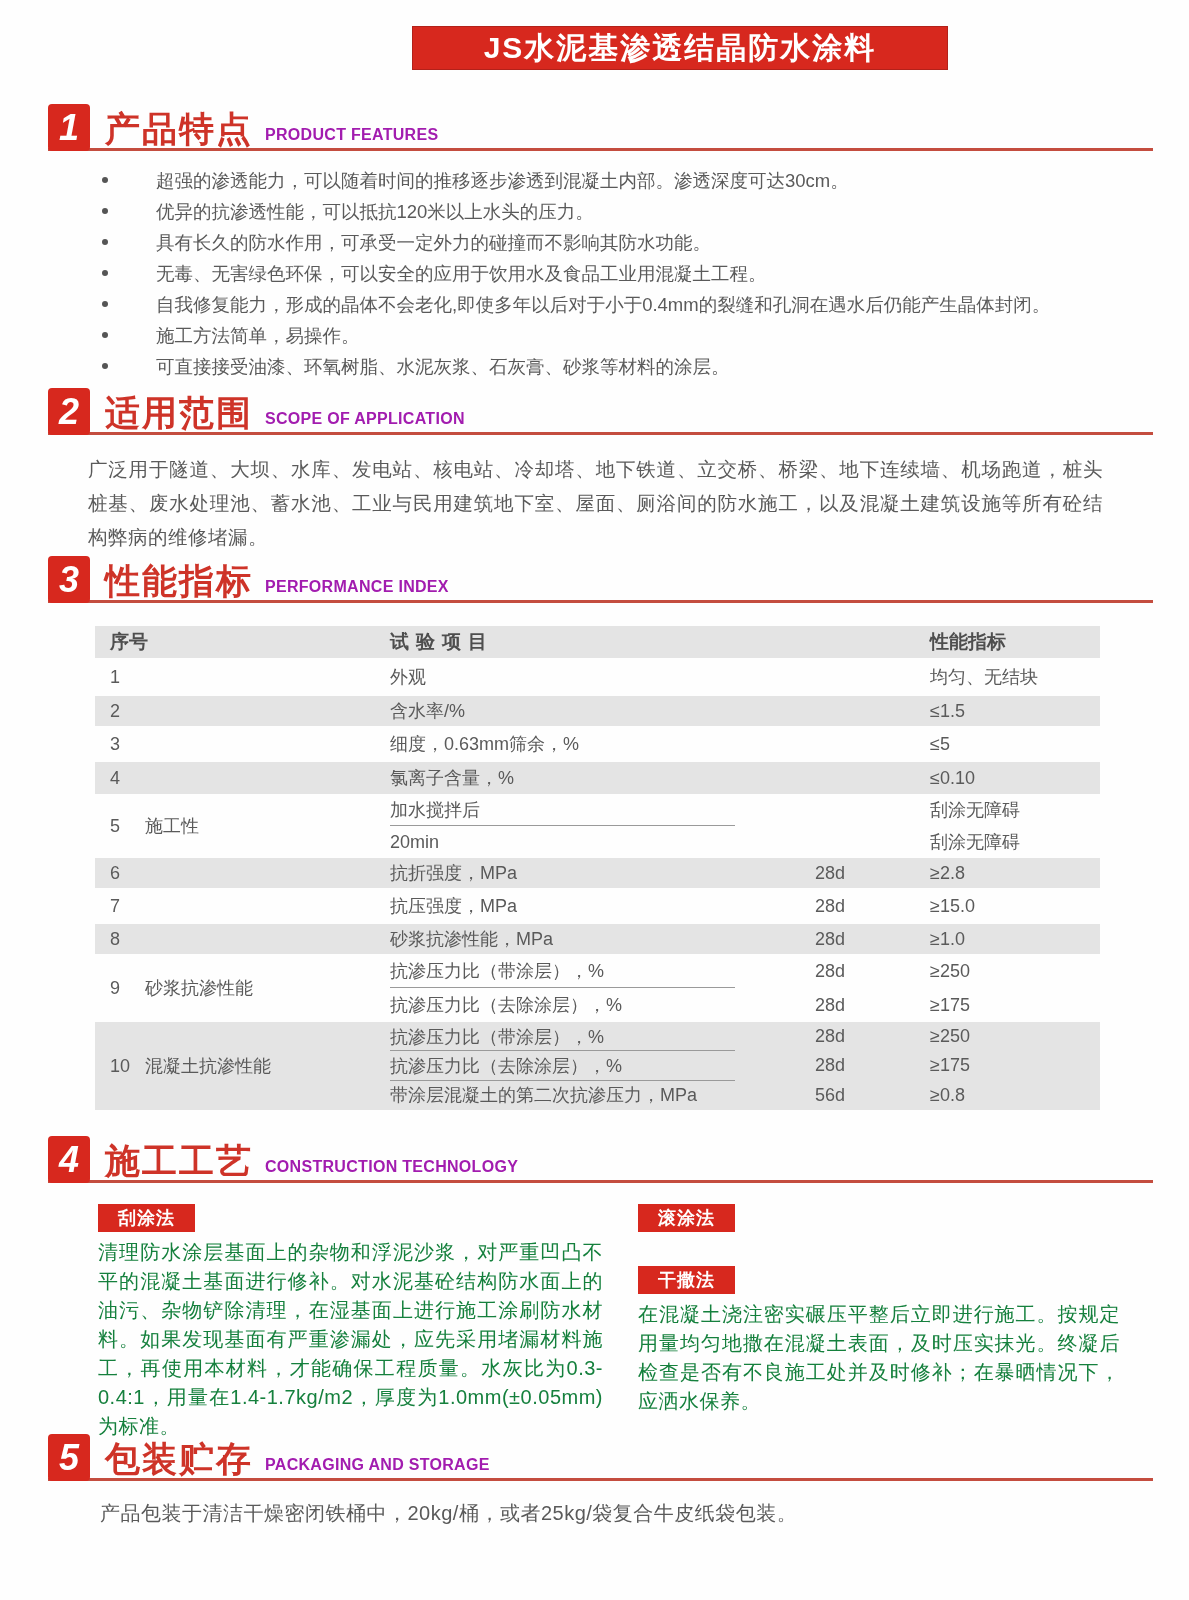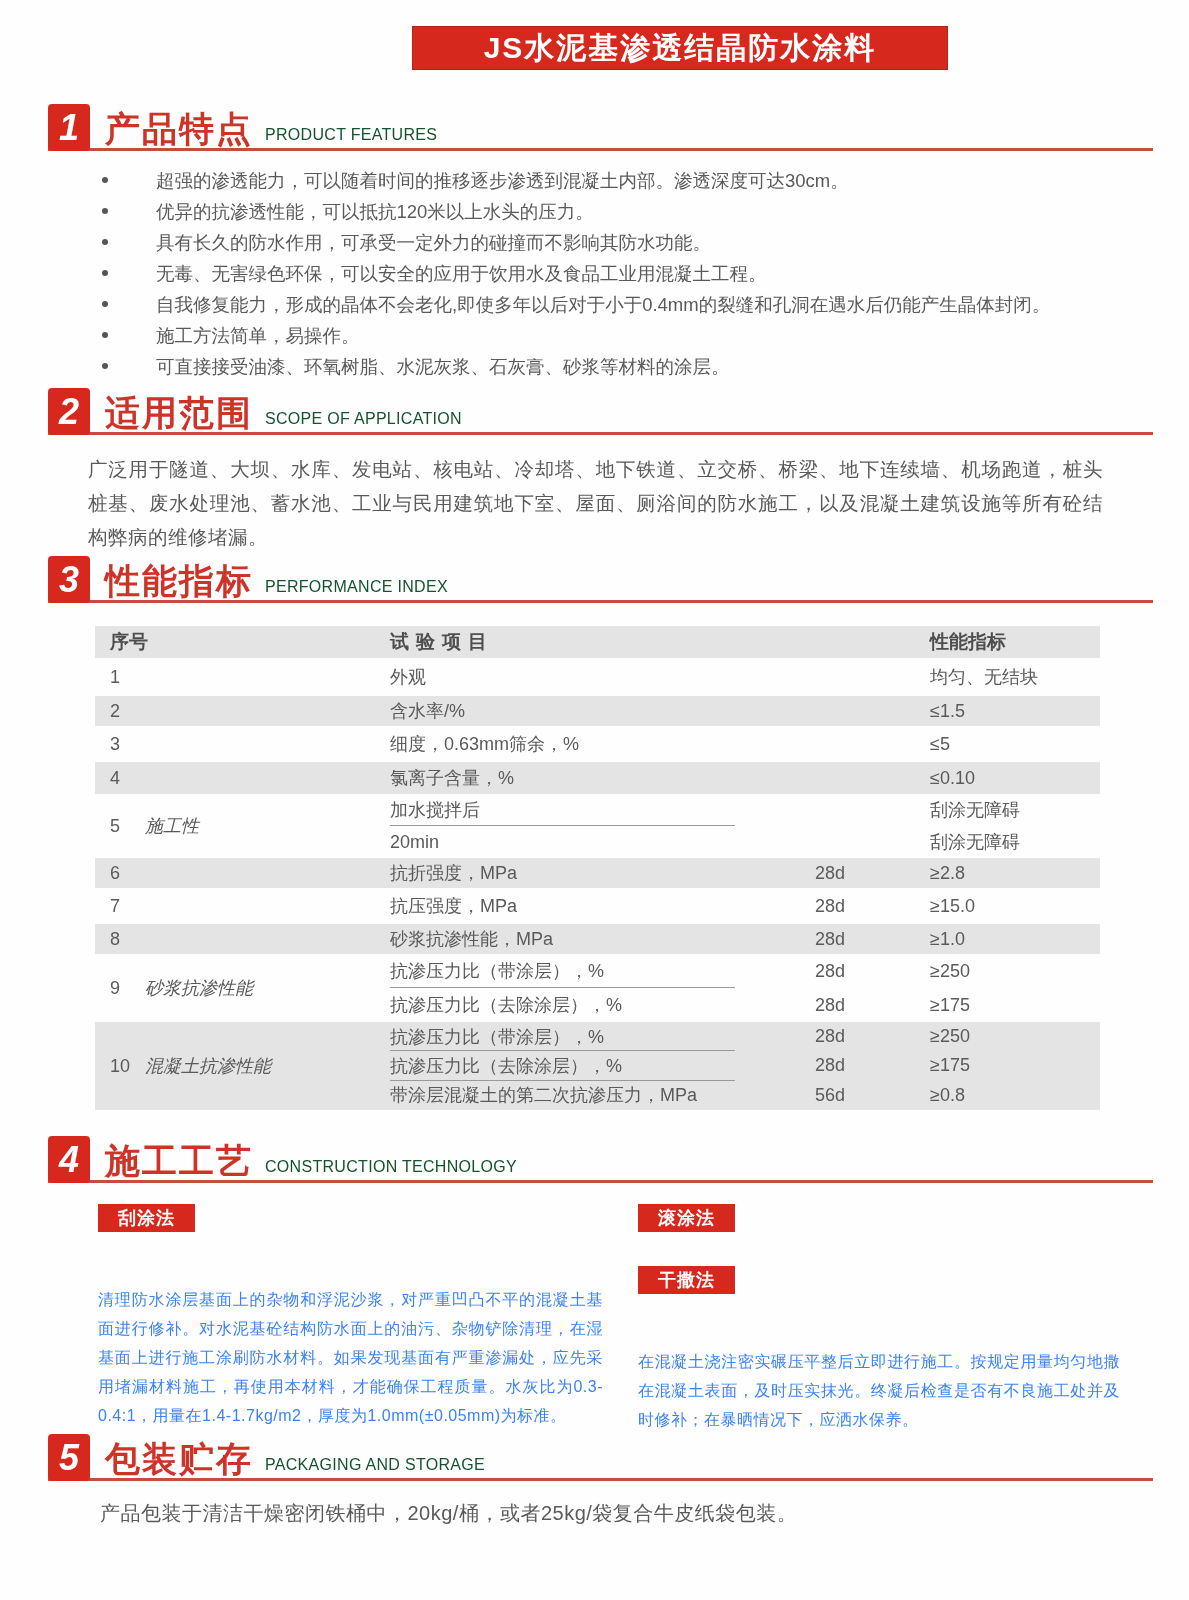--- a/index.html
+++ b/index.html
@@ -18,21 +18,21 @@
   
   .sec { position:absolute; left:48px; width:1105px; }
   .sec-bar { display:flex; align-items:flex-end; border-bottom:3px solid #c44d3f; padding-bottom:2px; }
   .sec-num {
     width:42px; height:47px; background:#d7281e; border-radius:4px;
     color:#ffffff; font-size:36px; font-weight:bold; font-style:italic;
     display:flex; align-items:center; justify-content:center;
     margin-right:15px; margin-bottom:-5px;
   }
   .sec-title { color:#ce3328; font-size:35px; font-weight:bold; letter-spacing:2px; line-height:1; }
-  .sec-sub { color:#14532d; font-size:16px; font-weight:normal; margin-left:12px; margin-bottom:2px; letter-spacing:0.3px; }
+  .sec-sub { color:#a21caf; font-size:16px; font-weight:bold; margin-left:12px; margin-bottom:2px; letter-spacing:0.3px; }
 
   
   .features { position:absolute; left:100px; top:168px; width:1010px; }
   .feature-item { display:flex; align-items:flex-start; height:31px; color:#5a5a5a; font-size:18.5px;gap:36px; }
   .dot { width:6px; height:6px; border-radius:50%; background:#555555; margin:9px 12px 0 2px; flex:0 0 auto; }
 
   
   .scope-para {
     position:absolute; left:88px; top:452px; width:1015px;
     color:#5a5a5a; font-size:19.5px; line-height:34px; text-align:justify; letter-spacing:0.5px;
@@ -40,40 +40,40 @@
 
   
   .ptable { position:absolute; left:95px; top:626px; width:1005px; font-size:18px; color:#5a5a5a; }
   .prow { display:grid; grid-template-columns:50px 240px 420px 110px 1fr; }
   .bg-g { background:#e4e4e4; }
   .bg-w { background:#fefefe; }
   .r-head{height:32px} .r-a{height:38px} .r-b{height:30px} .r-c{height:36px} .r-d{height:32px}
   .r-e{height:64px} .r-f{height:30px} .r-g{height:36px} .r-h{height:30px} .r-i{height:68px} .r-j{height:88px}
   .cell { display:flex; align-items:center; overflow:hidden; }
   .c-no { padding-left:15px; }
-  .c-cat { padding-left:0;font-style:italic; }
+  .c-cat { padding-left:0; }
   .c-item { padding-left:5px; }
   .c-age { padding-left:10px; }
   .c-val { padding-left:15px; }
   .head-cell { font-weight:bold; color:#4e4e4e; font-size:19px; }
   .span2 { grid-column:1 / 3; }
   .wide-ls { letter-spacing:7px; }
   .multi { flex-direction:column; align-items:stretch; padding-top:0; padding-bottom:0; }
   .sub { flex:1 1 0; display:flex; align-items:center; position:relative; }
   .c-item .sub:not(:last-child)::after {
     content:''; position:absolute; left:0; bottom:0; width:345px; height:1px; background:#9a9a9a;
   }
 
   
   .method-badge {
     display:inline-block; background:#d7281e; color:#ffffff;
     font-size:18px; font-weight:bold; padding:2px 20px; letter-spacing:1px;
   }
   .badge-pos { position:absolute; }
-  .method-para { position:absolute; color:#3b82f6; font-size:16px; line-height:29px; text-align:justify; letter-spacing:0.5px;margin-top:47px; }
+  .method-para { position:absolute; color:#15803d; font-size:20px; line-height:29px; text-align:justify; letter-spacing:0.5px; }
   .m-left-para { left:98px; top:1238px; width:505px; }
   .m-right-para { left:638px; top:1300px; width:482px; }
 
   
   .pack-para { position:absolute; left:100px; top:1500px; width:1010px; color:#5a5a5a; font-size:20px; letter-spacing:0.5px; }
 </style>
 </head>
 <body>
 
 <div class="page">

